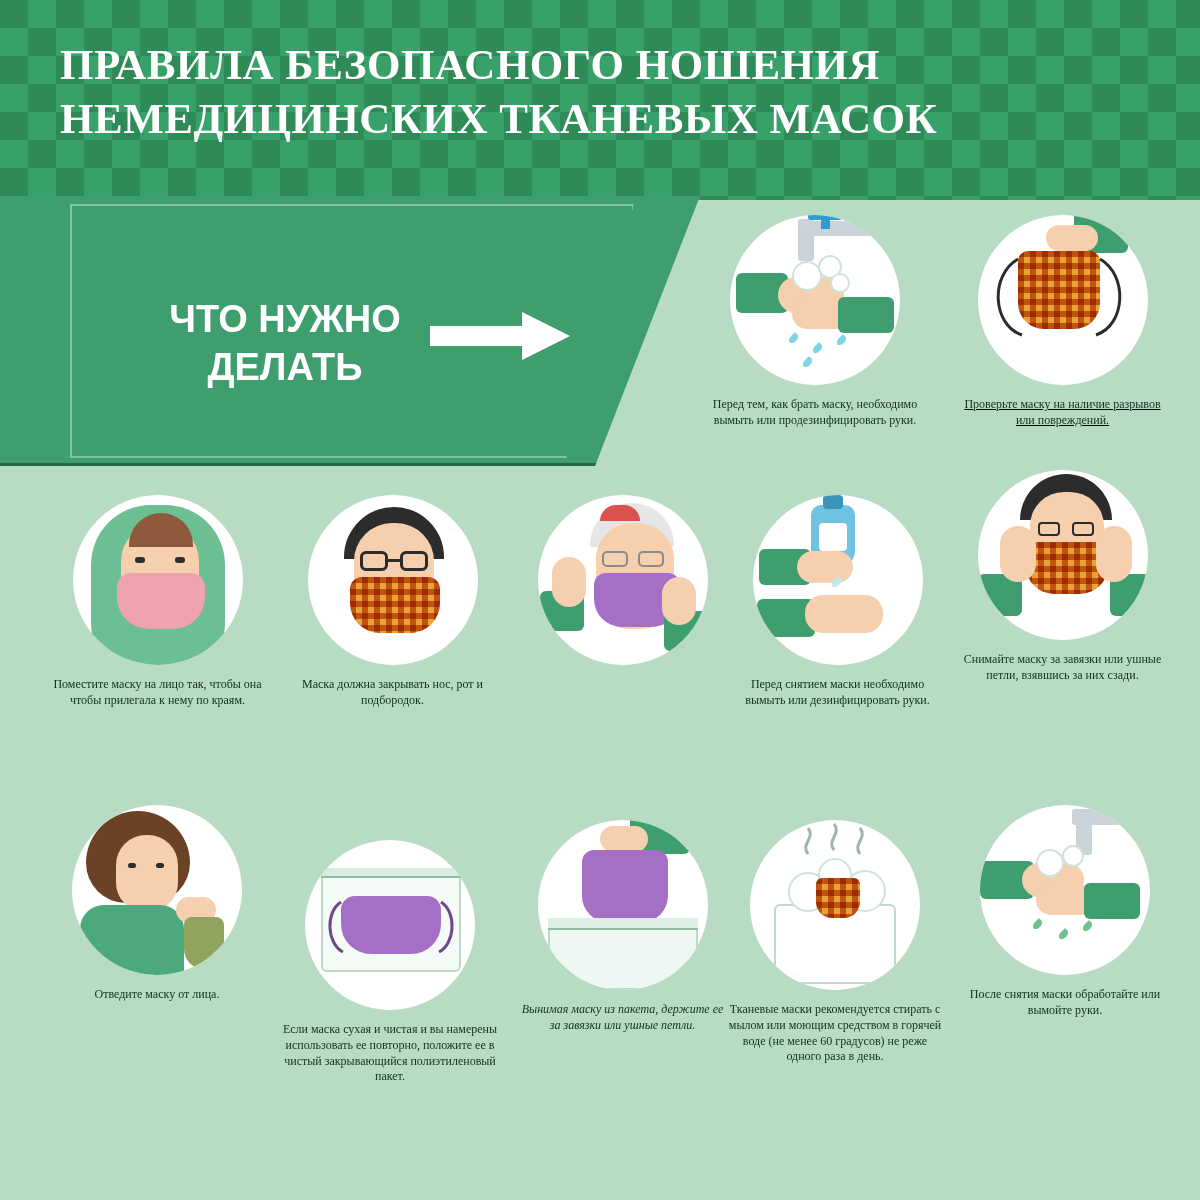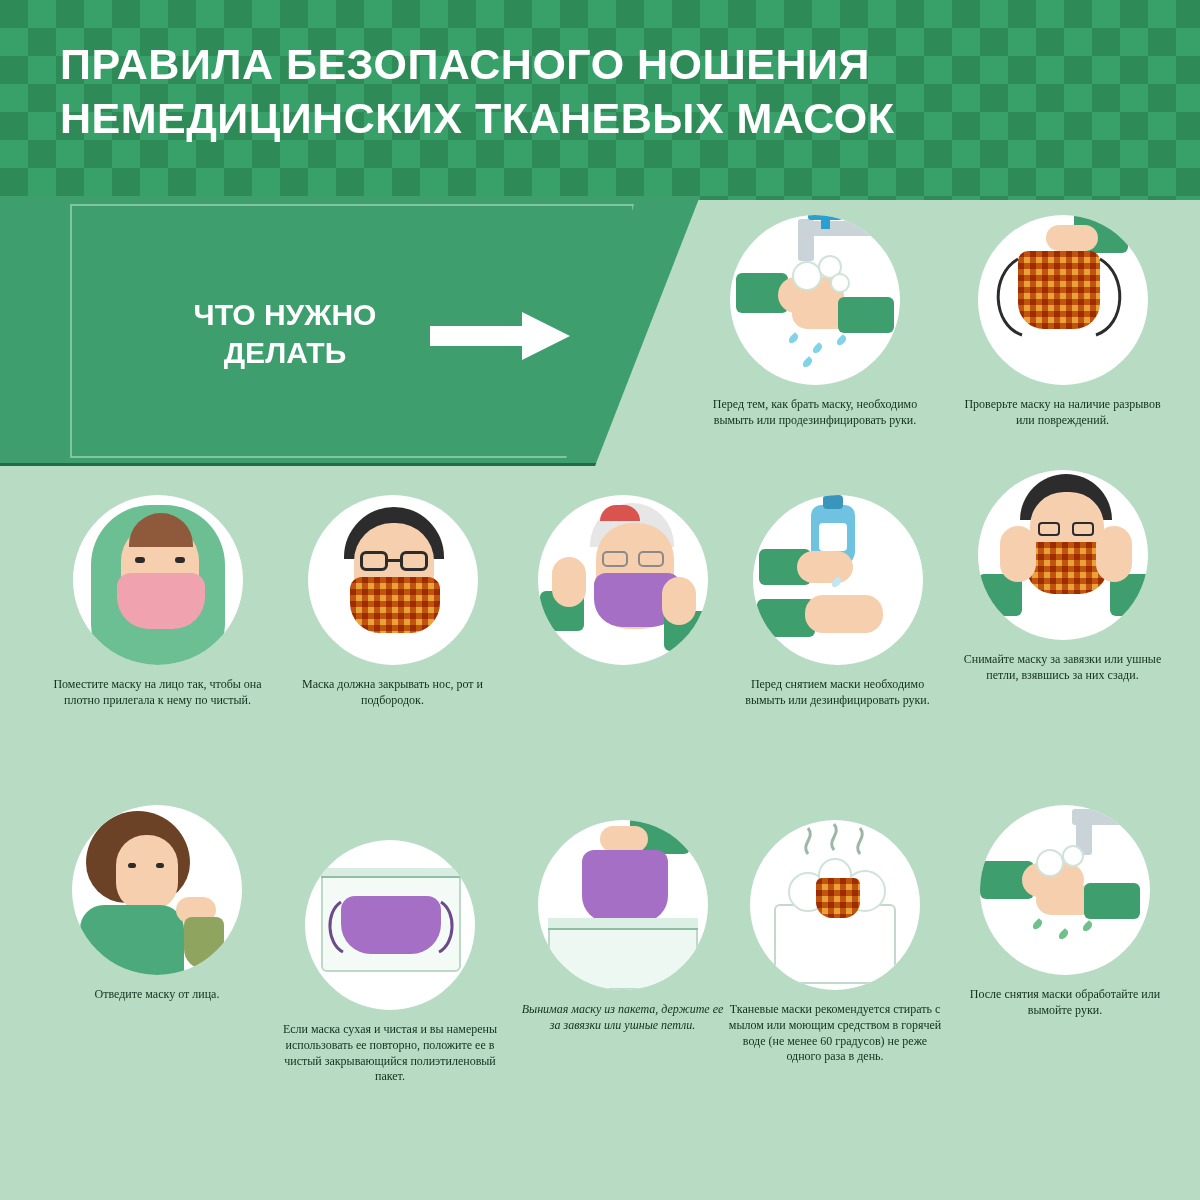--- a/index.html
+++ b/index.html
@@ -31,20 +31,21 @@
   .header-title {
     position: absolute;
     left: 60px; top: 38px;
     width: 1100px;
     color: #ffffff;
     font-size: 43px;
     font-weight: bold;
     line-height: 1.25;
     letter-spacing: 0.5px;
     text-align: left;
+    font-family: Liberation Serif, serif;
   }
 
   
   .trap {
     position: absolute;
     left: 0; top: 196px;
     width: 700px; height: 270px;
     background: #3f9e6e;
     clip-path: polygon(0 0, 100% 0, 85% 100%, 0 100%);
     border-bottom: 3px solid #236b47;
@@ -55,21 +56,21 @@
     left: 70px; top: 8px;
     width: 560px; height: 250px;
     border: 2px solid #7fc79f;
     clip-path: polygon(0 0, 100% 0, 88% 100%, 0 100%);
   }
   .trap-label {
     position: absolute;
     left: 140px; top: 296px;
     width: 290px;
     color: #ffffff;
-    font-size: 30px;
+    font-size: 38px;
     font-weight: bold;
     line-height: 1.25;
     text-align: center;
     z-index: 4;
   }
   .arrow {
     position: absolute;
     left: 430px; top: 312px;
     width: 140px; height: 48px;
     z-index: 4;
@@ -140,21 +141,21 @@
       <div class="bubble" style="left:88px; top:40px; width:24px; height:24px;"></div>
       <div class="bubble" style="left:100px; top:58px; width:20px; height:20px;"></div>
       <div class="drop" style="left:60px; top:118px;"></div>
       <div class="drop" style="left:84px; top:128px;"></div>
       <div class="drop" style="left:108px; top:120px;"></div>
       <div class="drop" style="left:74px; top:142px;"></div>
     </div>
     <div class="cap">Перед тем, как брать маску, необходимо вымыть или продезинфицировать руки.</div>
   </div>
 
-  <div class="cell" style="left:955px; top:215px; width:215px;">
+  <div class="cell" style="left:955px; top:215px; width:215px;text-decoration:underline;">
     <div class="circle">
       <div class="sleeve" style="left:96px; top:-4px; width:54px; height:42px;"></div>
       <div class="hand" style="left:68px; top:10px; width:52px; height:26px;"></div>
       <div class="mask-check" style="position:absolute; left:40px; top:36px; width:82px; height:78px; border-radius:10px 10px 26px 26px;"></div>
       <svg viewBox="0 0 170 170" style="position:absolute; left:0; top:0; width:170px; height:170px;">
         <path d="M40 44 C12 60 14 110 44 120" stroke="#2c2c2c" stroke-width="3" fill="none"></path>
         <path d="M122 44 C150 60 148 110 118 120" stroke="#2c2c2c" stroke-width="3" fill="none"></path>
       </svg>
     </div>
     <div class="cap">Проверьте маску на наличие разрывов или повреждений.</div>
@@ -162,21 +163,21 @@
 
   <div class="cell" style="left:45px; top:495px; width:225px;">
     <div class="circle">
       <div style="position:absolute; left:18px; top:10px; width:134px; height:160px; background:#6cbf93; border-radius:60px 60px 40px 40px;"></div>
       <div style="position:absolute; left:48px; top:28px; width:78px; height:104px; background:#f5cfae; border-radius:38px 38px 34px 34px;"></div>
       <div style="position:absolute; left:56px; top:18px; width:64px; height:34px; background:#8e5a3b; border-radius:32px 32px 0 0;"></div>
       <div style="position:absolute; left:62px; top:62px; width:10px; height:6px; background:#2c2c2c; border-radius:3px;"></div>
       <div style="position:absolute; left:102px; top:62px; width:10px; height:6px; background:#2c2c2c; border-radius:3px;"></div>
       <div style="position:absolute; left:44px; top:78px; width:88px; height:56px; background:#f0a3ae; border-radius:14px 14px 32px 32px;"></div>
     </div>
-    <div class="cap">Поместите маску на лицо так, чтобы она плотно прилегала к нему по чистый.</div>
+    <div class="cap">Поместите маску на лицо так, чтобы она чтобы прилегала к нему по краям.</div>
   </div>
 
   <div class="cell" style="left:285px; top:495px; width:215px;">
     <div class="circle">
       <div style="position:absolute; left:36px; top:12px; width:100px; height:52px; background:#2c2c2c; border-radius:50px 50px 0 0;"></div>
       <div style="position:absolute; left:46px; top:28px; width:80px; height:110px; background:#f5cfae; border-radius:38px 38px 34px 34px;"></div>
       <div style="position:absolute; left:52px; top:56px; width:28px; height:20px; border:3px solid #2c2c2c; border-radius:6px;"></div>
       <div style="position:absolute; left:92px; top:56px; width:28px; height:20px; border:3px solid #2c2c2c; border-radius:6px;"></div>
       <div style="position:absolute; left:80px; top:64px; width:12px; height:3px; background:#2c2c2c;"></div>
       <div class="mask-check" style="position:absolute; left:42px; top:82px; width:90px; height:56px; border-radius:12px 12px 30px 30px;"></div>

